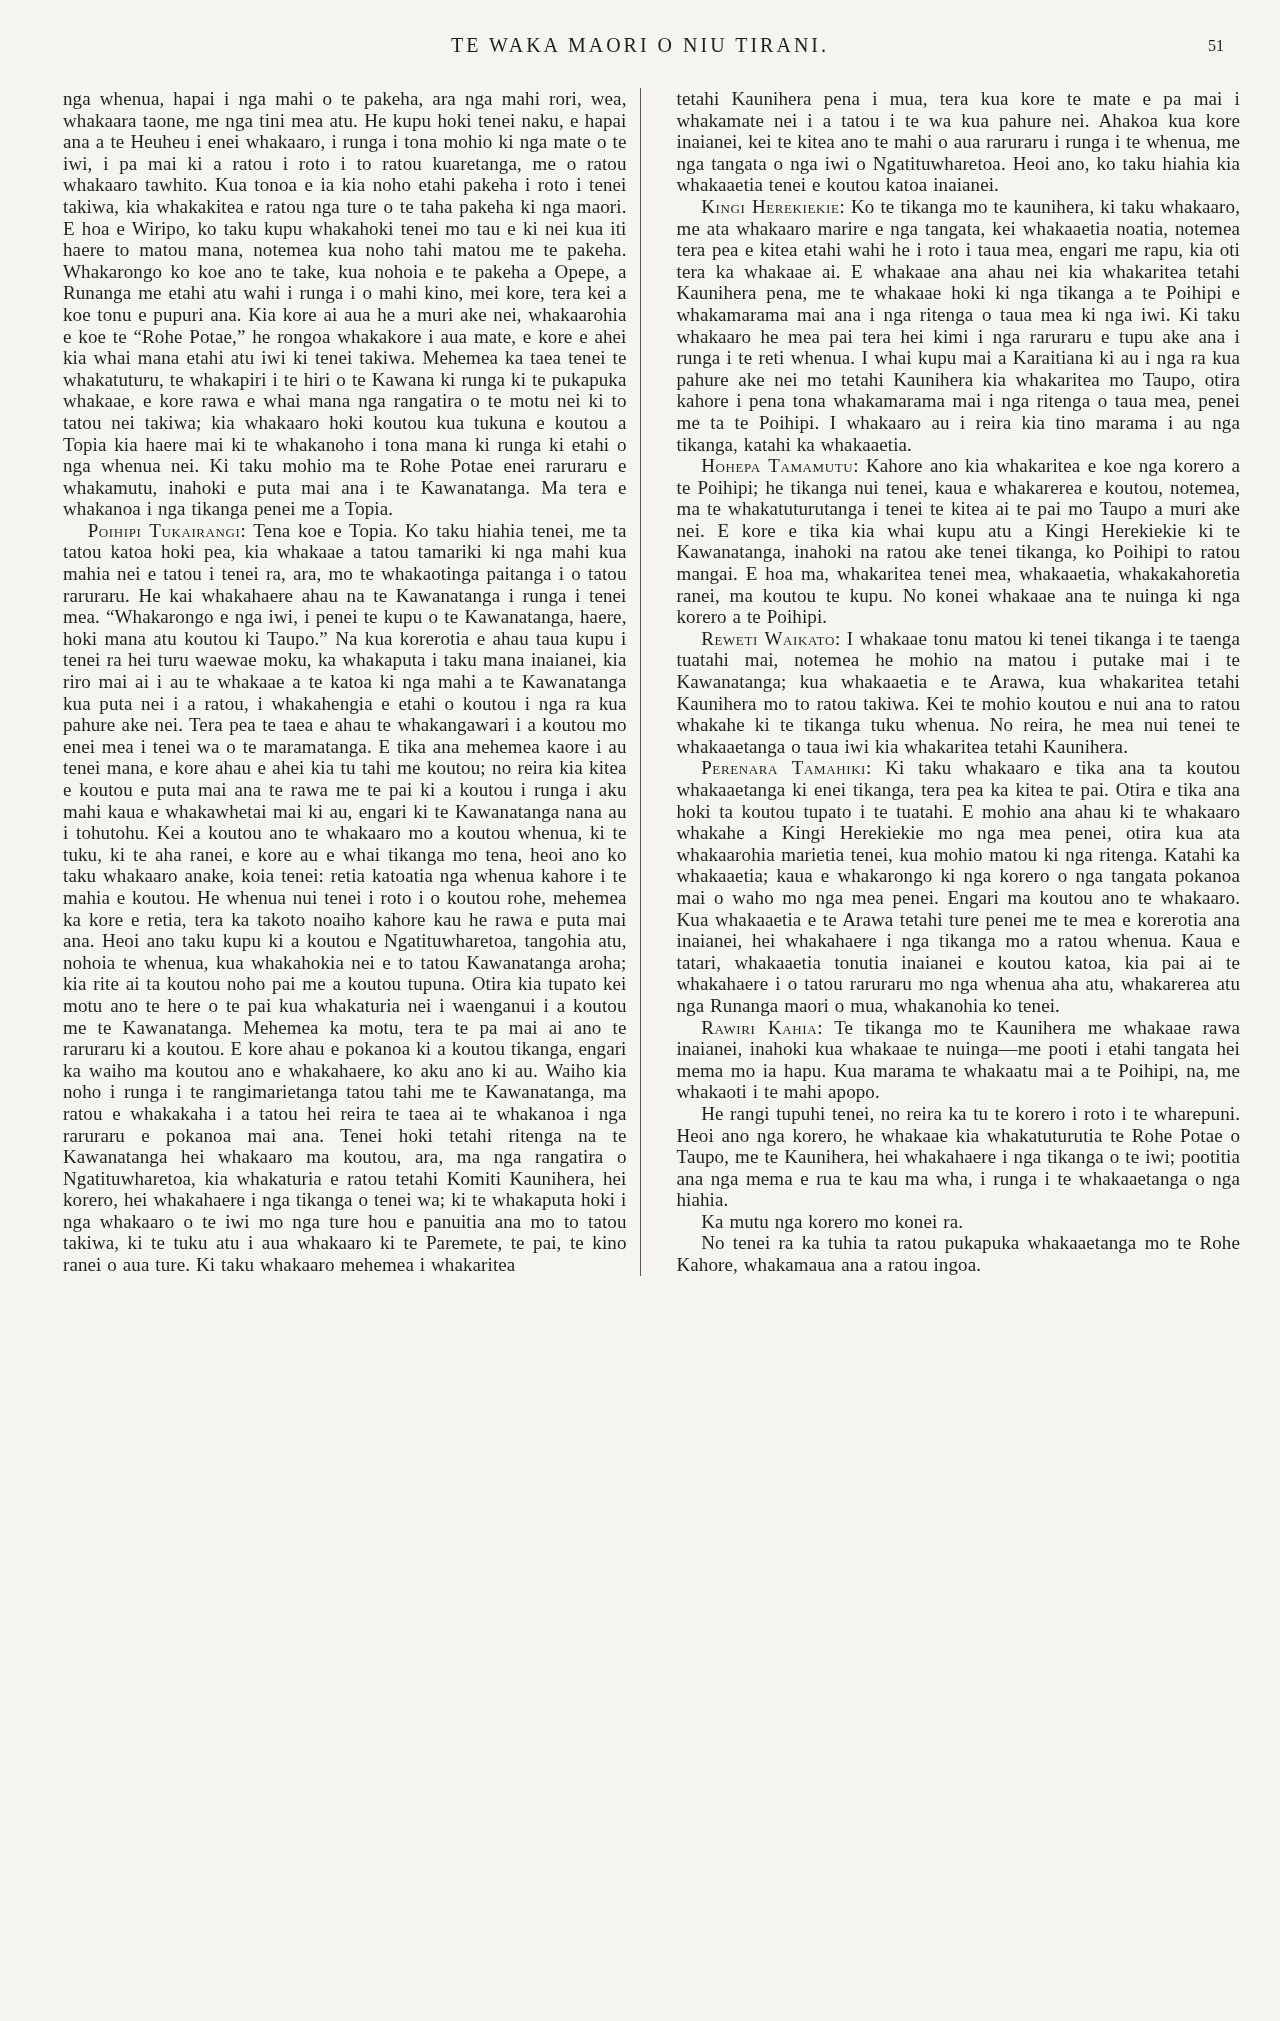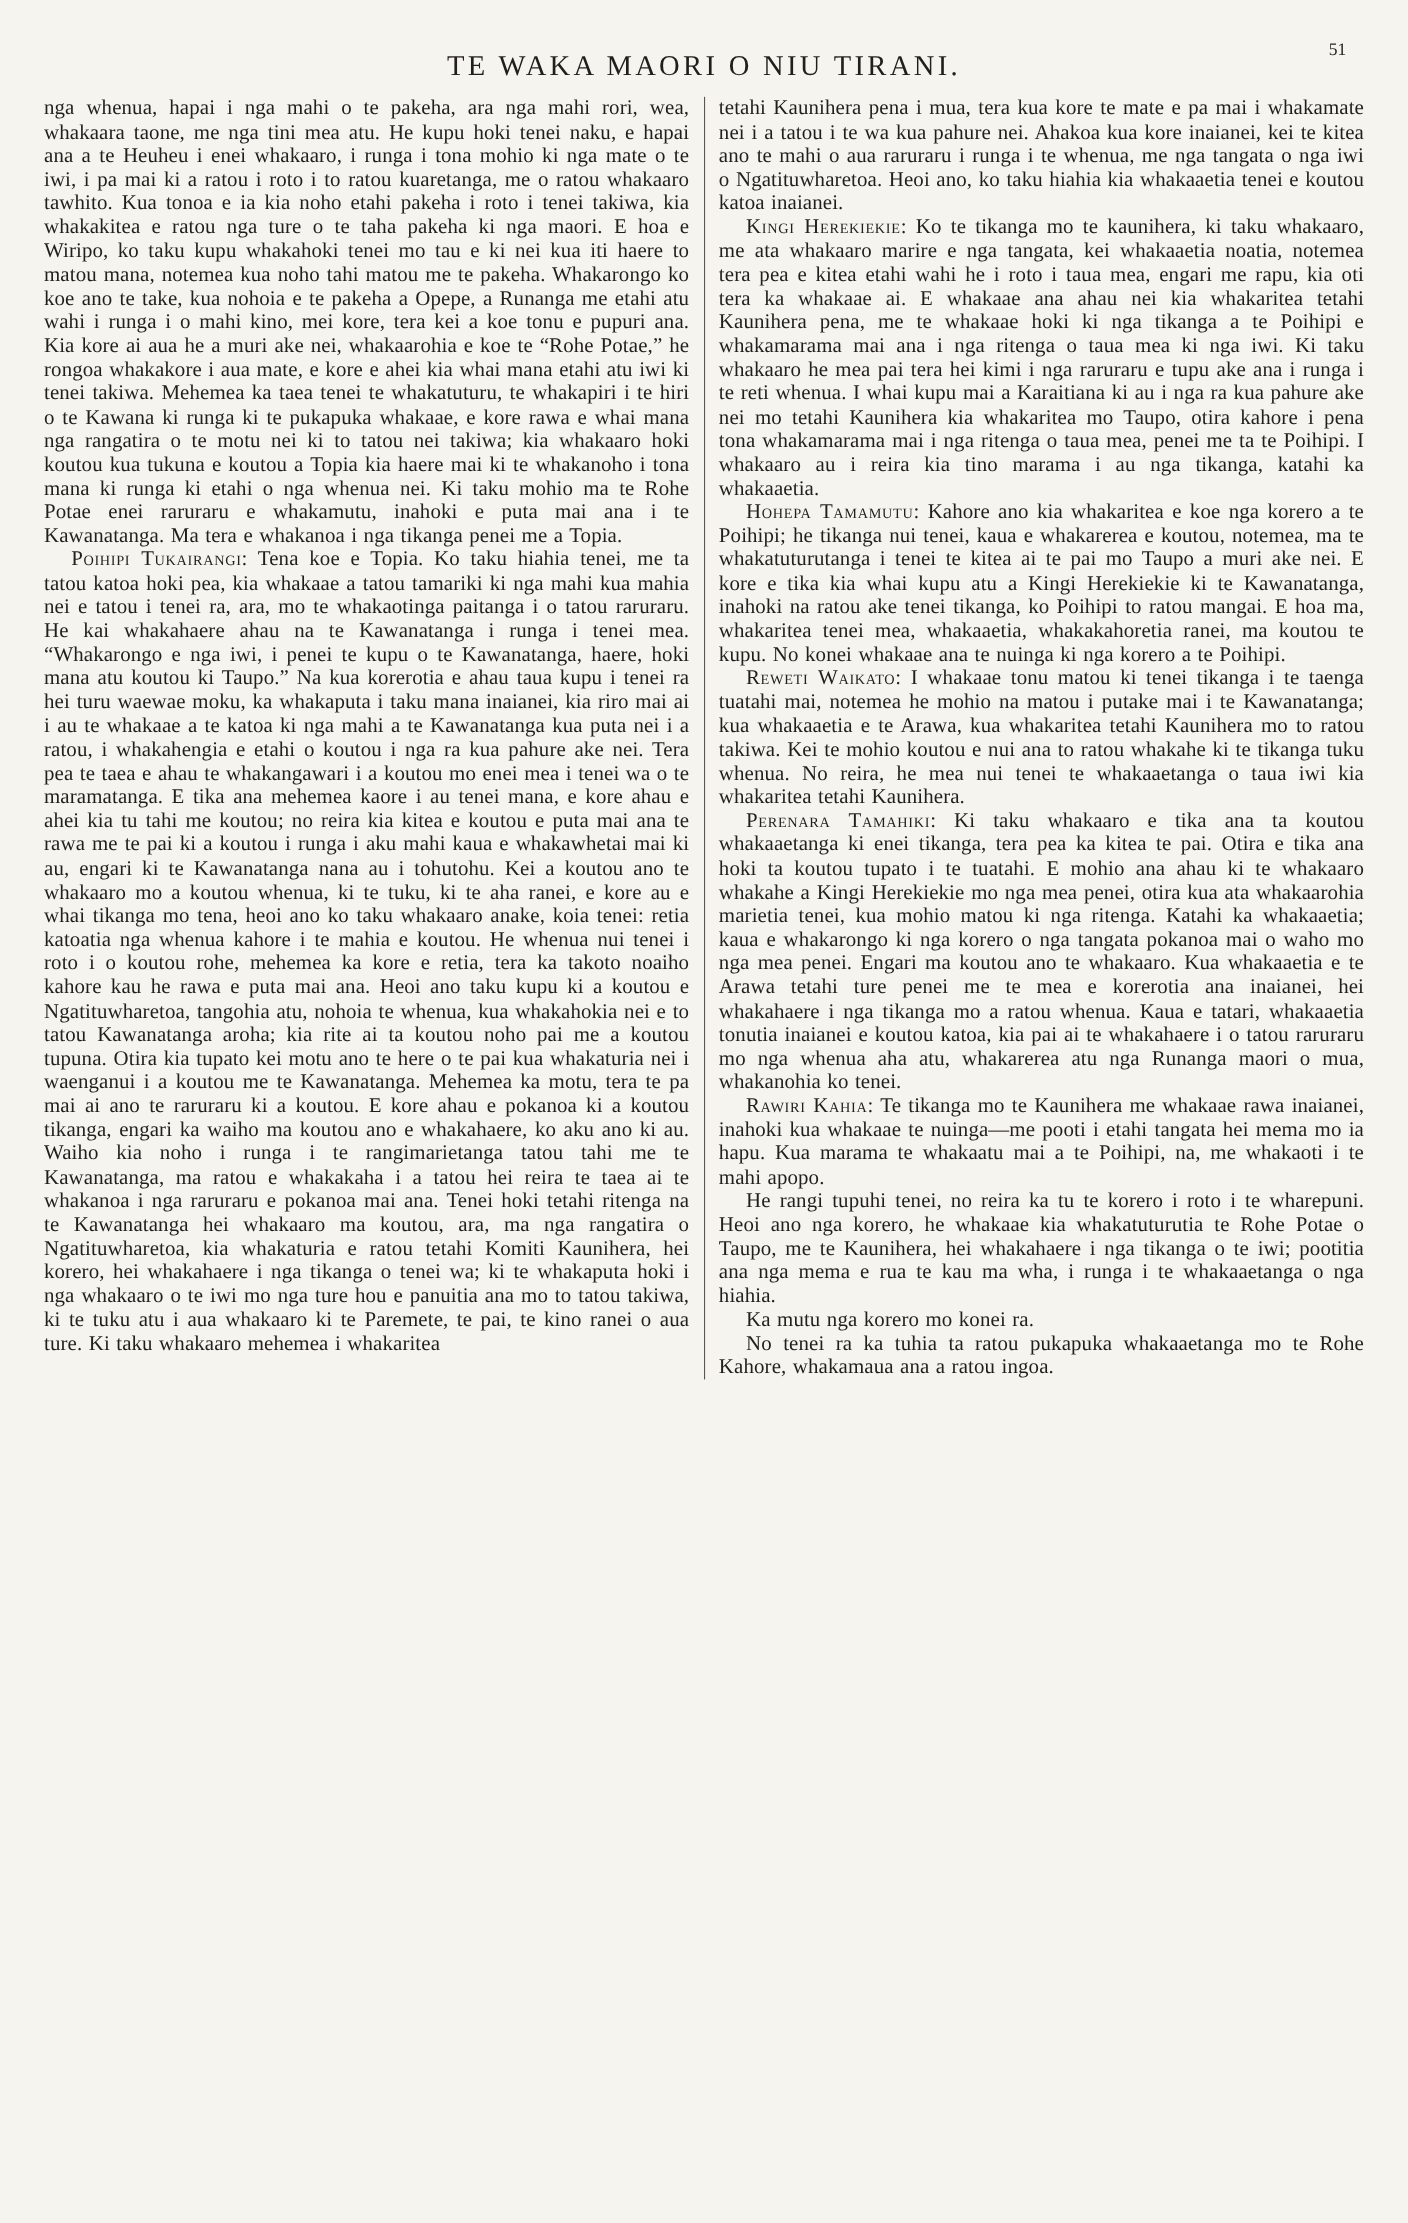--- a/index.html
+++ b/index.html
@@ -20,22 +20,22 @@
     overflow: hidden;
   }
   .page-header {
     position: relative;
     text-align: center;
     margin-bottom: 24px;
     height: 30px;
   }
   .masthead {
     display: inline-block;
-    margin: 11px;
-    font-size: 26px;
+    margin: 0;
+    font-size: 20px;
     font-weight: 400;
     letter-spacing: 3px;
     white-space: nowrap;
   }
   .page-number {
     position: absolute;
     right: 16px;
     top: 3px;
     font-size: 16px;
   }
@@ -43,20 +43,21 @@
     display: flex;
     align-items: stretch;
   }
   .column {
     flex: 1 1 0;
     text-align: justify;
     font-size: 19px;
     line-height: 21.6px;
     word-spacing: 1px;
     letter-spacing: 0.1px;
+    margin-left: 23px;
   }
   .column-left  { padding-right: 13px; }
   .column-right { padding-left: 13px; }
   .column-rule {
     width: 1px;
     background: #5b564f;
   }
   p.para {
     margin: 0;
     text-indent: 1.3em;

